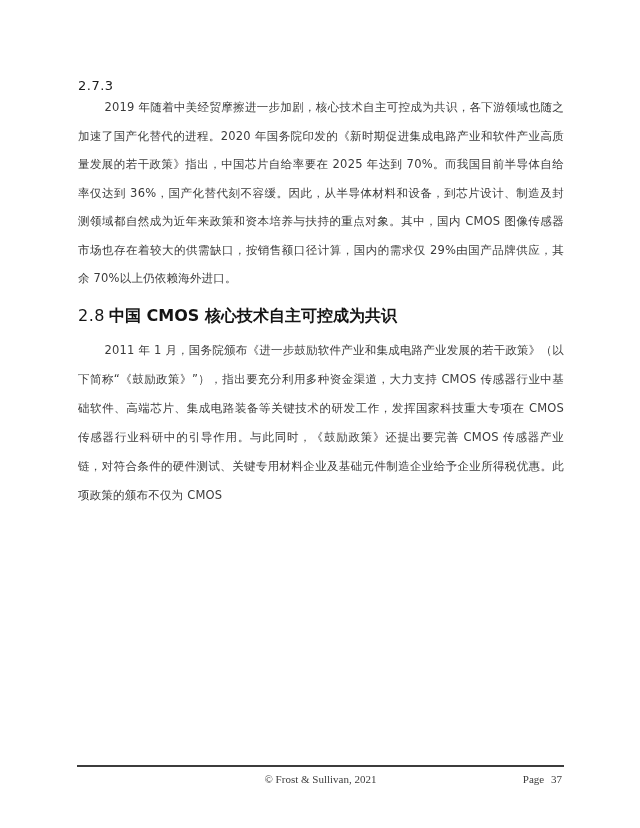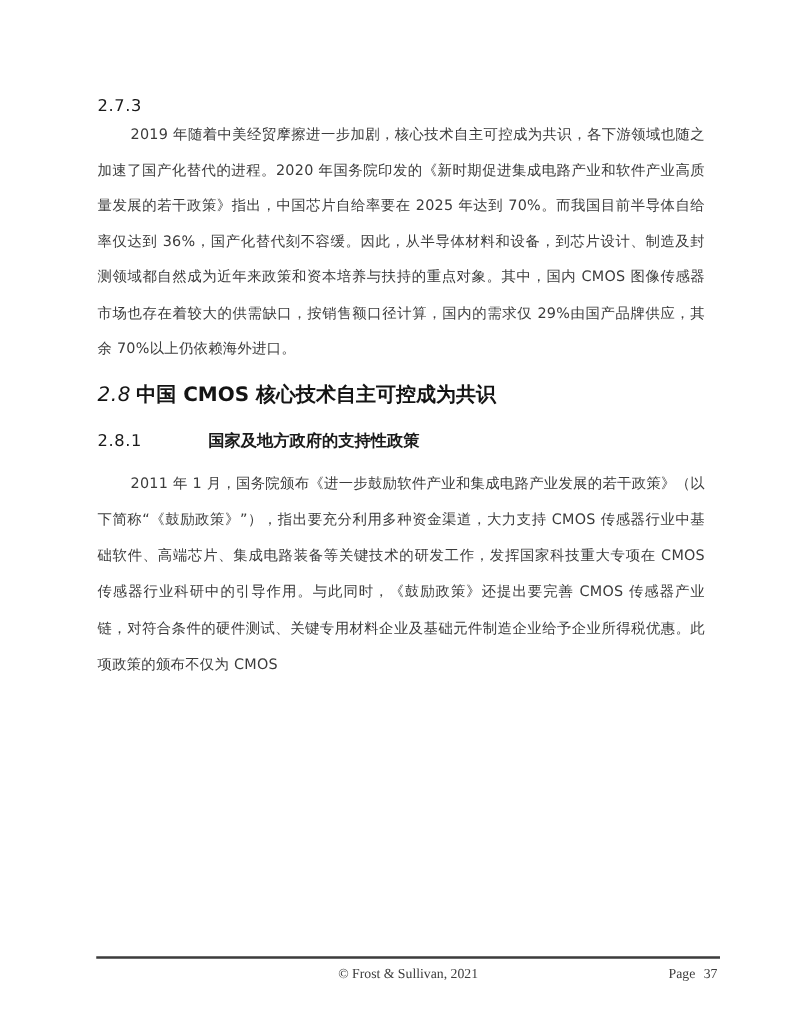--- a/index.html
+++ b/index.html
@@ -21,41 +21,39 @@
     padding: 78px 76px 0 78px;
   }
   .h-sub {
     display: flex;
     align-items: flex-start;
     margin: 0;
     font-size: 13px;
     line-height: 15px;
     color: #1a1a1a;
     font-weight: 700;
-    gap: 36px;
   }
   .h-sub .h-num {
     font-weight: 500;
     margin-right: 17px;
     letter-spacing: 0.5px;
   }
   .h-main {
     display: flex;
     align-items: baseline;
     margin: 13px 0 0 0;
     font-size: 16px;
     line-height: 19px;
     color: #141414;
     font-weight: 700;
   }
   .h-main .h-num {
     font-weight: 500;
     margin-right: 4px;
     letter-spacing: 0.5px;
-    font-style: italic;
   }
   .h-sub2 {
     margin-top: 21px;
   }
   .body {
     margin: 0;
     font-size: 11.5px;
     line-height: 28.5px;
     text-align: justify;
     color: #3b3b3b;
@@ -72,21 +70,21 @@
     color: #1f1f1f;
     text-indent: 0;
   }
   .p3 {
     margin-top: 11px;
     line-height: 29px;
   }
   .footer {
     position: absolute;
     left: 77px;
-    right: 64px;
+    right: 76px;
     top: 765px;
     border-top: 2px solid #3c3c3c;
     padding-top: 6px;
     font-family: "Liberation Serif", serif;
     font-size: 11px;
     color: #3d3d3d;
     height: 30px;
   }
   .footer .copyright {
     position: absolute;
@@ -113,24 +111,20 @@
     </h3>
 
     <p class="body indent p1">2019 年随着中美经贸摩擦进一步加剧，核心技术自主可控成为共识，各下游领域也随之加速了国产化替代的进程。2020 年国务院印发的《新时期促进集成电路产业和软件产业高质量发展的若干政策》指出，中国芯片自给率要在 2025 年达到 70%。而我国目前半导体自给率仅达到 36%，国产化替代刻不容缓。因此，从半导体材料和设备，到芯片设计、制造及封测领域都自然成为近年来政策和资本培养与扶持的重点对象。其中，国内 CMOS 图像传感器市场也存在着较大的供需缺口，按销售额口径计算，国内的需求仅 29%由国产品牌供应，其余 70%以上仍依赖海外进口。</p>
 
 
     <h2 class="h-main">
       <span class="h-num">2.8</span>
       <span class="h-title">中国 CMOS 核心技术自主可控成为共识</span>
     </h2>
 
-    <h3 class="h-sub h-sub2">
-      <span class="h-num">2.8.1</span>
-      <span class="h-title">国家及地方政府的支持性政策</span>
-    </h3>
 
 
     <p class="body indent p3">2011 年 1 月，国务院颁布《进一步鼓励软件产业和集成电路产业发展的若干政策》（以下简称“《鼓励政策》”），指出要充分利用多种资金渠道，大力支持 CMOS 传感器行业中基础软件、高端芯片、集成电路装备等关键技术的研发工作，发挥国家科技重大专项在 CMOS 传感器行业科研中的引导作用。与此同时，《鼓励政策》还提出要完善 CMOS 传感器产业链，对符合条件的硬件测试、关键专用材料企业及基础元件制造企业给予企业所得税优惠。此项政策的颁布不仅为 CMOS</p>
 
   </div>
 
   <div class="footer">
     <span class="copyright">© Frost &amp; Sullivan, 2021</span>
     <span class="pageno">Page 37</span>
   </div>

